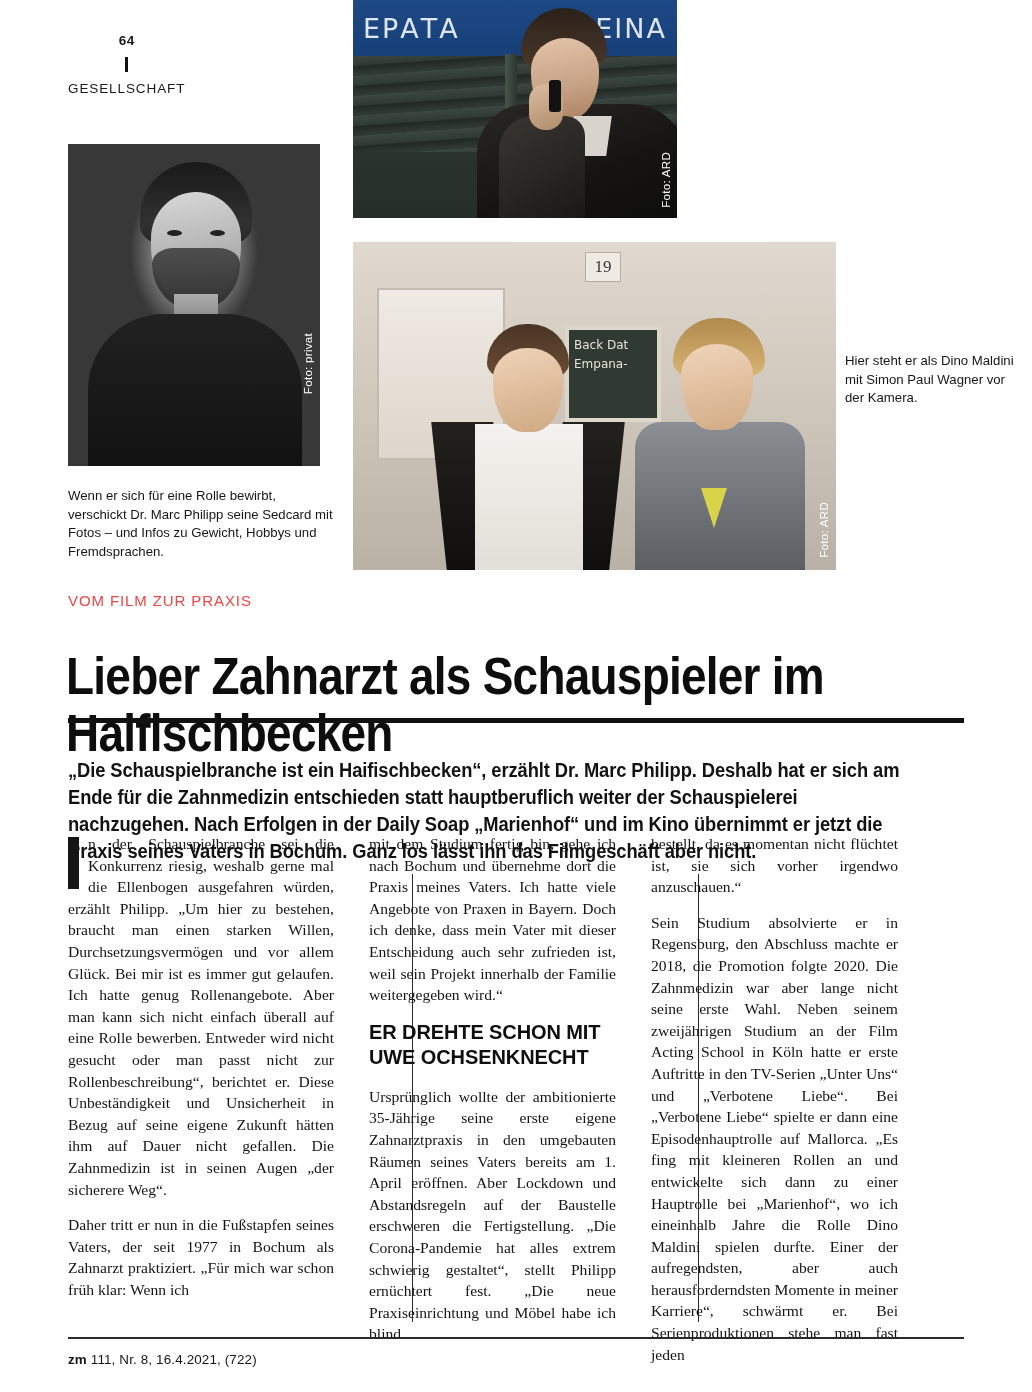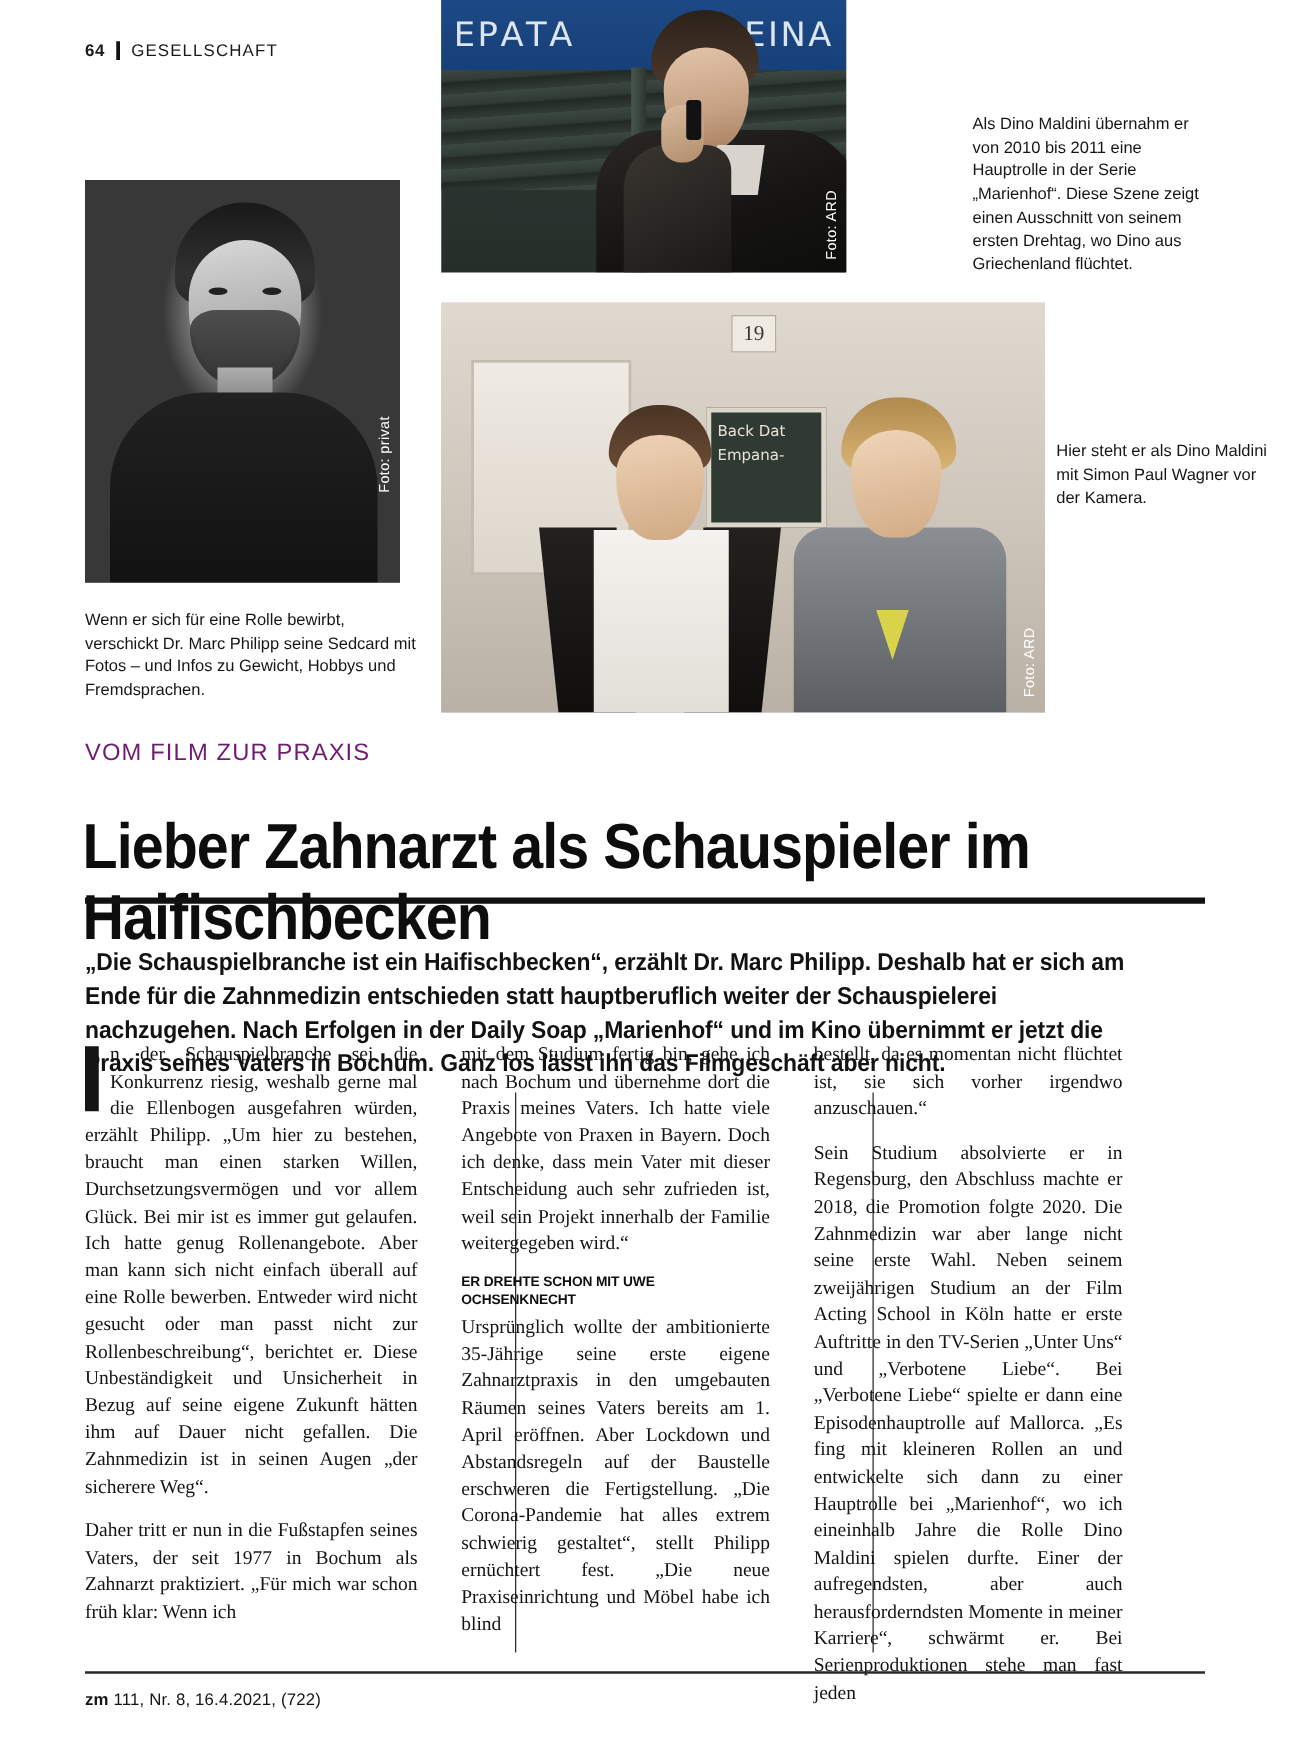--- a/index.html
+++ b/index.html
@@ -24,20 +24,21 @@
   .running-head {
     position: absolute;
     left: 68px;
     top: 33px;
     display: flex;
     align-items: center;
     gap: 9px;
     font-size: 13.5px;
     letter-spacing: 0.45px;
     color: #1a1a1a;
+    flex-direction: column;
   }
   .running-head .folio { font-weight: 700; }
   .running-head .sep {
     display: inline-block;
     width: 3px;
     height: 15px;
     background: #111;
   }
   .running-head .rubric { font-weight: 400; letter-spacing: 0.9px; }
 
@@ -236,21 +237,21 @@
     color: #161616;
     white-space: pre-line;
   }
   #caption-scene1 { left: 778px; top: 90px; width: 190px; }
   #caption-scene2 { left: 845px; top: 352px; width: 182px; }
   #caption-portrait { left: 68px; top: 487px; width: 266px; }
 
   
   .kicker {
     position: absolute; left: 68px; top: 592px;
-    font-size: 19px; letter-spacing: .9px; color: #701a75;
+    font-size: 15px; letter-spacing: .9px; color: #ef4444;
   }
   .headline {
     position: absolute; left: 66px; top: 614px; width: 900px;
     font-family: "Liberation Sans Narrow", "Liberation Sans", sans-serif;
     font-weight: 700;
     font-size: 51px;
     line-height: 1.12;
     letter-spacing: -0.8px;
     transform: scaleX(.9);
     transform-origin: left top;
@@ -310,25 +311,25 @@
     float: left;
     width: 11px;
     height: 52px;
     background: #151515;
     margin: 4px 9px 0 0;
   }
 
   .subhead {
     font-family: "Liberation Sans", sans-serif;
     font-weight: 700;
-    font-size: 11px;
+    font-size: 20px;
     line-height: 1.25;
     letter-spacing: -0.1px;
     color: #0e0e0e;
-    margin: 6px 0 4px 0;
+    margin: 6px 0 16px 0;
     text-transform: uppercase;
   }
 
   
   #rule-bottom { top: 1337px; height: 1.6px; background: #2a2a2a; }
   .footer {
     position: absolute; left: 68px; top: 1352px;
     font-size: 13.4px; color: #161616; letter-spacing: .15px;
   }
   .footer b { font-weight: 700; }
@@ -389,21 +390,20 @@
     </div>
     <div class="s2-man m2">
       <div class="tee"></div>
       <div class="bolt"></div>
       <div class="hair"></div>
       <div class="face"></div>
     </div>
     <div class="credit" style="right:6px; bottom:12px;">Foto: ARD</div>
   </div>
 
-  <div class="caption" id="caption-scene1">Als Dino Maldini übernahm er von 2010 bis 2011 eine Hauptrolle in der Serie „Marienhof“. Diese Szene zeigt einen Ausschnitt von seinem ersten Drehtag, wo Dino aus Griechenland flüchtet.</div>
   <div class="caption" id="caption-scene2">Hier steht er als Dino Maldini mit Simon Paul Wagner vor der Kamera.</div>
   <div class="caption" id="caption-portrait">Wenn er sich für eine Rolle bewirbt, verschickt Dr. Marc Philipp seine Sedcard mit Fotos – und Infos zu Gewicht, Hobbys und Fremdsprachen.</div>
 
   <div class="kicker">VOM FILM ZUR PRAXIS</div>
   <h1 class="headline">Lieber Zahnarzt als Schauspieler im Haifischbecken</h1>
   <div class="rule" id="rule-top"></div>
   <div class="lead">„Die Schauspielbranche ist ein Haifischbecken“, erzählt Dr. Marc Philipp. Deshalb hat er sich am Ende für die Zahnmedizin entschieden statt hauptberuflich weiter der Schauspielerei nachzugehen. Nach Erfolgen in der Daily Soap „Marienhof“ und im Kino übernimmt er jetzt die Praxis seines Vaters in Bochum. Ganz los lässt ihn das Filmgeschäft aber nicht.</div>
 
   <div class="col-divider" id="divider-1"></div>
   <div class="col-divider" id="divider-2"></div>

